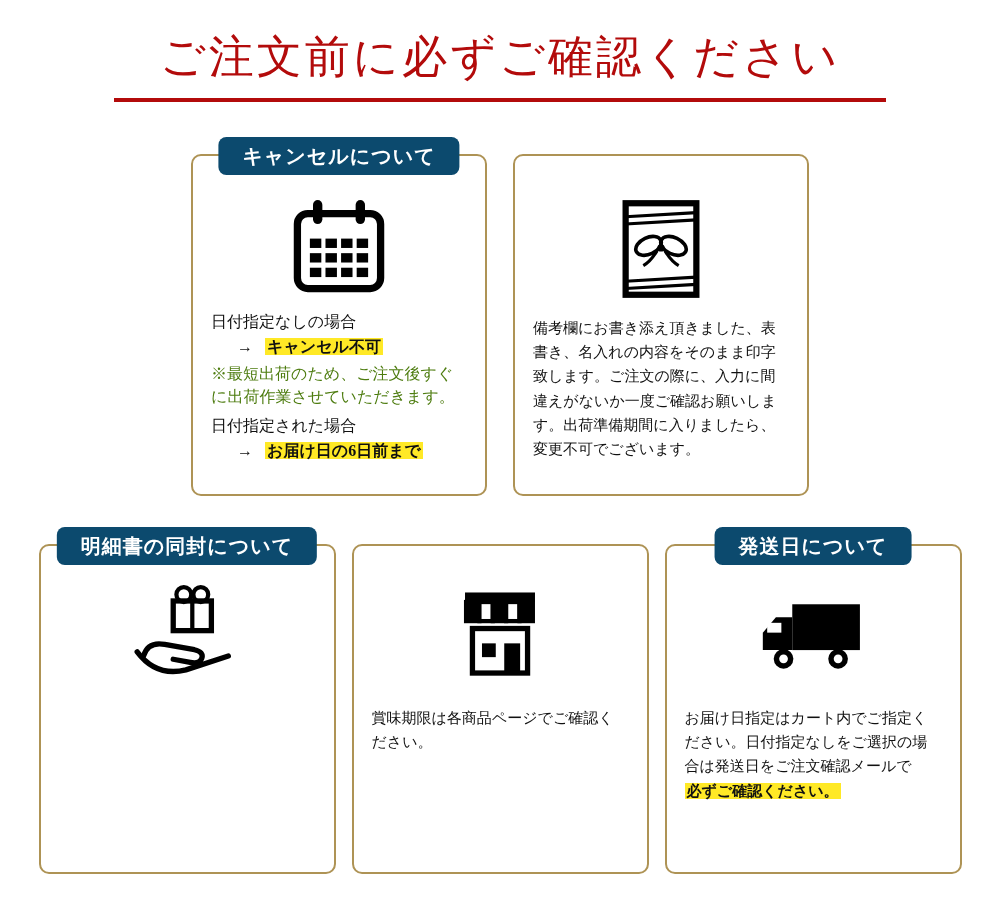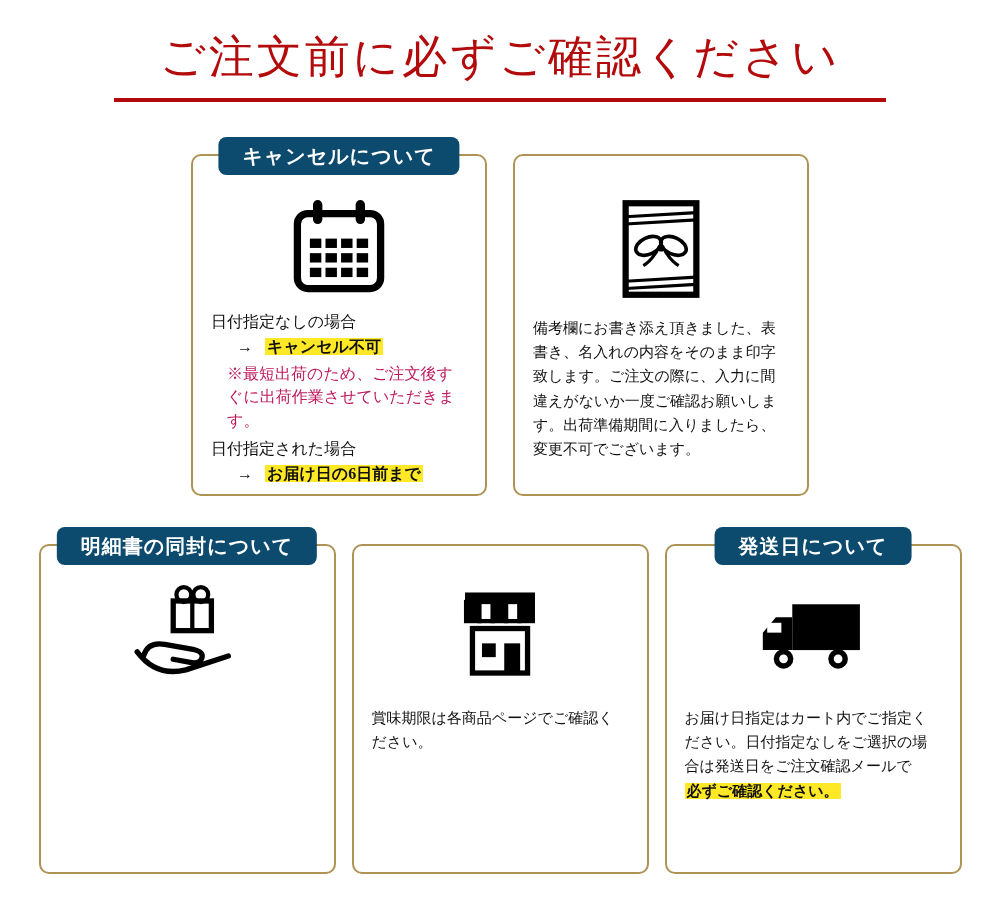--- a/index.html
+++ b/index.html
@@ -64,21 +64,21 @@
     line-height: 1.62;
     text-align: left;
   }
   .cancel-body { padding-top: 2px; font-size: 16px; line-height: 1.45; }
   .cancel-body .indent { padding-left: 26px; margin: 2px 0 4px 0; }
   .hl {
     background: #ffe926;
     font-weight: bold;
     padding: 0 2px;
   }
-  .warn { color: #be185d; margin: 3px 0 5px 16px; }
+  .warn { color: #4d7c0f; margin: 3px 0 5px 0; }
   .arrow { margin-right: 12px; }
   svg { display: block; }
 </style>
 </head>
 <body>
 
 <div class="page-title">ご注文前に必ずご確認ください</div>
 <div class="title-rule"></div>
 
 <div class="card-row row-1">

